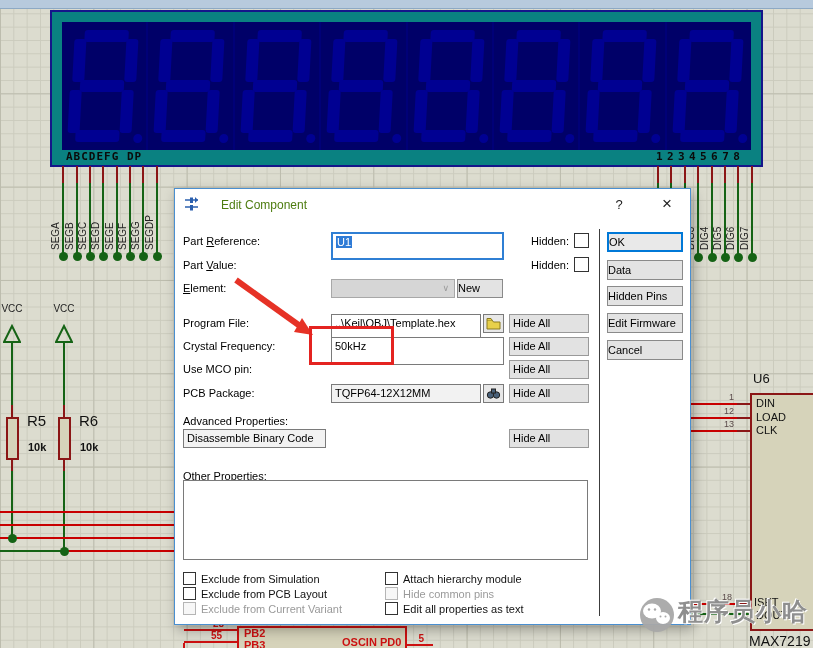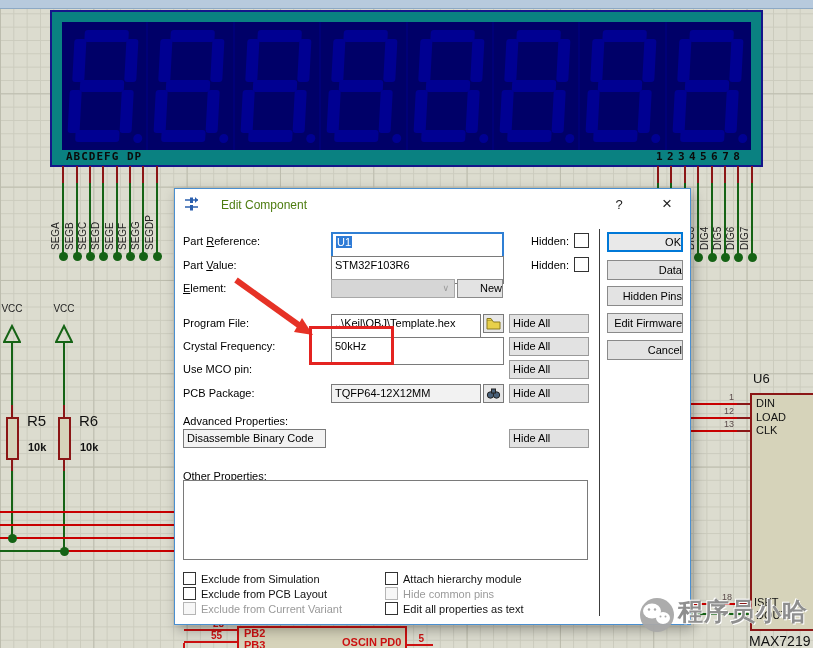--- a/index.html
+++ b/index.html
@@ -59,21 +59,21 @@
   .closebtn{position:absolute;left:482px;top:5px;width:20px;height:20px;text-align:center;font-size:17px;color:#222;}
   .dlg-lbl{position:absolute;left:8px;color:#000;}
   .fld{position:absolute;background:#fff;border:1px solid #7a7a7a;box-sizing:border-box;height:28px;padding:2px 3px;font-size:11px;white-space:nowrap;overflow:hidden;}
   .fld.focus{border:2px solid #2f7fd4;}
   .sel-text{background:#2e7bd6;color:#fff;padding:0 1px;}
   .combo{position:absolute;background:#f2f2f2;border:1px solid #7a7a7a;box-sizing:border-box;height:19px;padding:2px 3px;font-size:11px;white-space:nowrap;overflow:hidden;}
   .combo.gray{background:#e2e2e2;border-color:#999;}
   .combo.disabled{background:#d6d6d6;border-color:#a8a8a8;}
   .chev::after{content:"∨";position:absolute;right:5px;top:3px;font-size:9px;color:#444;}
   .combo.disabled .chev::after{color:#9a9a9a;}
-  .btn{position:absolute;left:432px;width:76px;height:20px;background:#e3e3e3;border:1px solid #8a8a8a;box-sizing:border-box;text-align:right;padding-top:3px;font-size:11px;}
+  .btn{position:absolute;left:432px;width:76px;height:20px;background:#e3e3e3;border:1px solid #8a8a8a;box-sizing:border-box;text-align:left;padding-top:3px;font-size:11px;}
   .btn.default{border:2px solid #0078d7;background:#e9e9e9;padding-top:2px;}
   .minibtn{position:absolute;width:21px;height:19px;background:#e8e8e8;border:1px solid #7a7a7a;box-sizing:border-box;text-align:center;}
   .hiddenlbl{position:absolute;left:330px;width:64px;text-align:right;}
   .cb{position:absolute;width:15px;height:15px;background:#fff;border:1px solid #333;box-sizing:border-box;}
   .cb.small{width:13px;height:13px;}
   .cb.disabled{border-color:#b5b5b5;background:#f7f7f7;}
   .cb-lbl{position:absolute;font-size:11px;color:#111;}
   .cb-lbl.disabled{color:#9a9a9a;}
   .vsep{position:absolute;left:424px;top:40px;width:1px;height:387px;background:#3c3c3c;}
   .ta{position:absolute;left:8px;top:291px;width:405px;height:80px;background:#fff;border:1px solid #7a7a7a;box-sizing:border-box;}
@@ -346,21 +346,20 @@
     <span class="dlg-lbl" style="top:70px"><span>Part </span><u>V</u><span>alue:</span></span>
     <span class="dlg-lbl" style="top:93px"><u>E</u><span>lement:</span></span>
     <span class="dlg-lbl" style="top:128px">Program File:</span>
     <span class="dlg-lbl" style="top:151px">Crystal Frequency:</span>
     <span class="dlg-lbl" style="top:174px">Use MCO pin:</span>
     <span class="dlg-lbl" style="top:198px">PCB Package:</span>
     <span class="dlg-lbl" style="top:226px">Advanced Properties:</span>
     <span class="dlg-lbl" style="top:281px"><span>Other </span><u>P</u><span>roperties:</span></span>
 
     <div class="fld focus" style="left:156px;top:43px;width:173px"><span class="sel-text">U1</span></div>
-    <div class="fld" style="left:156px;top:67px;width:173px">STM32F103R6</div>
     <div class="combo disabled" style="left:156px;top:90px;width:124px"><span class="chev"></span></div>
     <div class="btn" style="left:282px;top:90px;width:46px;height:19px;padding-top:2px">New</div>
 
     <div class="fld" style="left:156px;top:125px;width:150px">..\Keil\OBJ\Template.hex</div>
     <div class="minibtn" style="left:308px;top:125px">
       <svg width="15" height="13" style="margin-top:2px">
         <path d="M1,3 L6,3 L7.5,5 L14,5 L14,12 L1,12 Z" fill="#e8d04a" stroke="#8a7a20" stroke-width="1"></path>
         <path d="M1,3 L1,1.5 L5,1.5 L6,3" fill="#e8d04a" stroke="#8a7a20" stroke-width="1"></path>
       </svg>
     </div>

